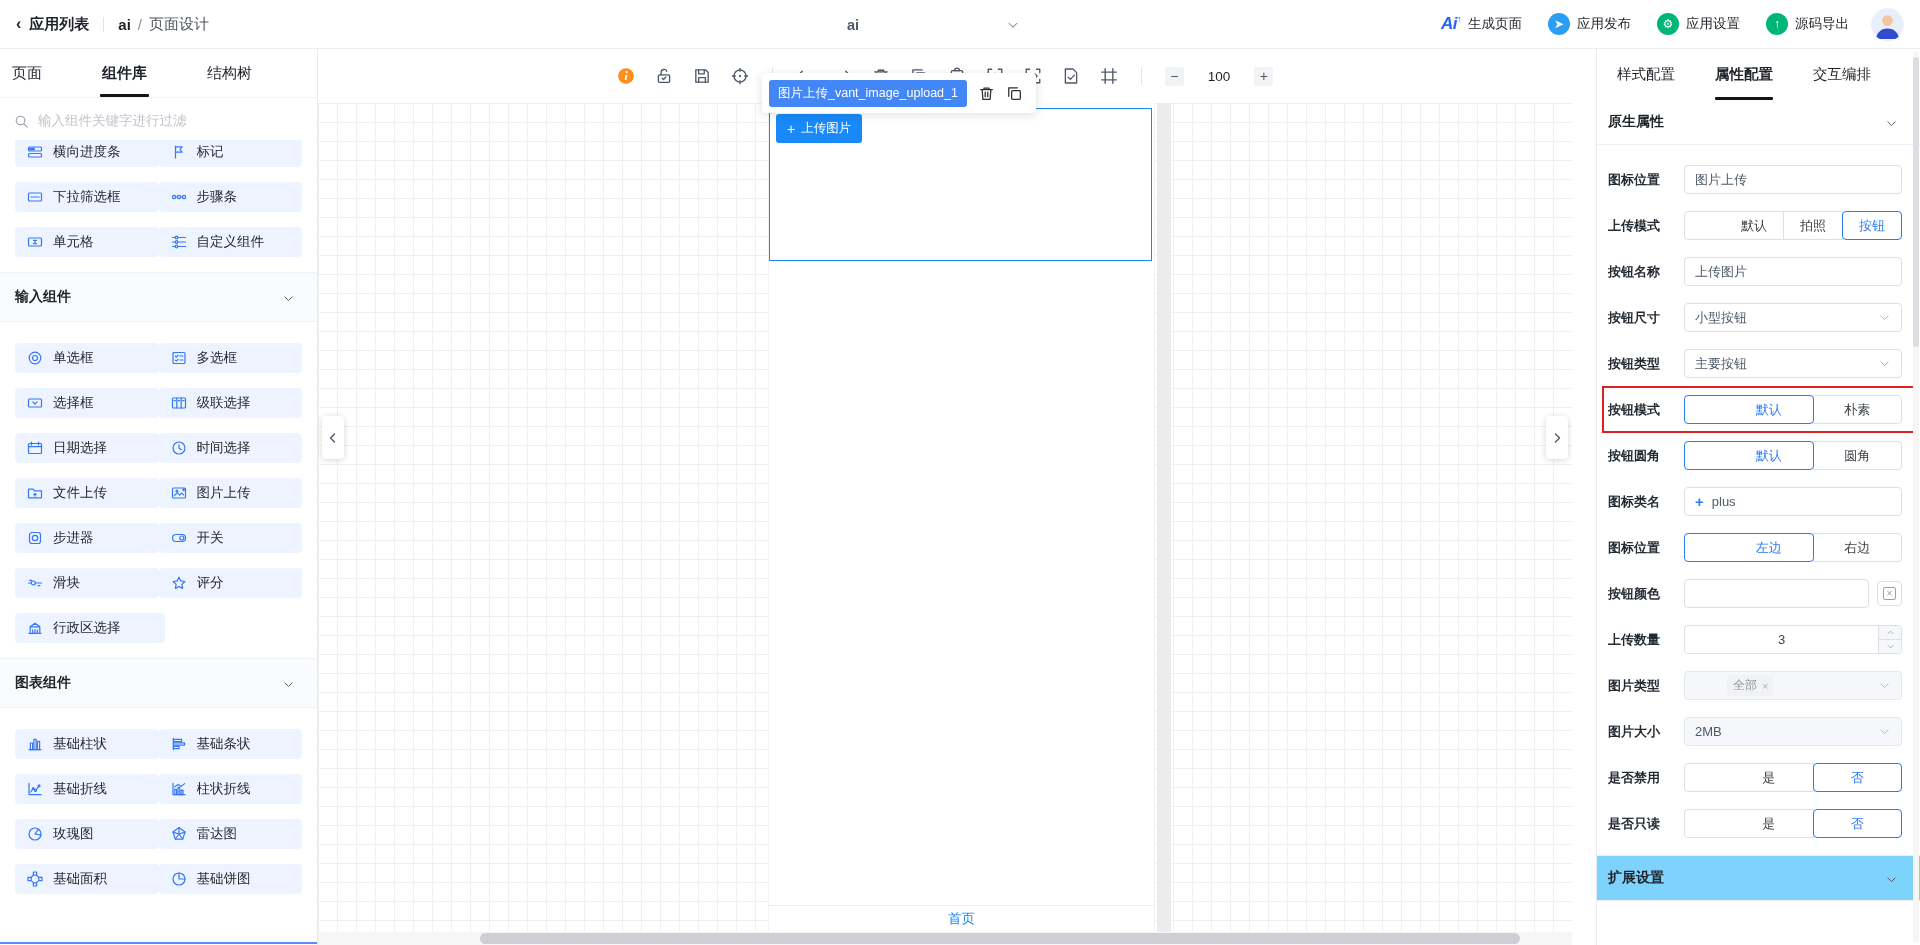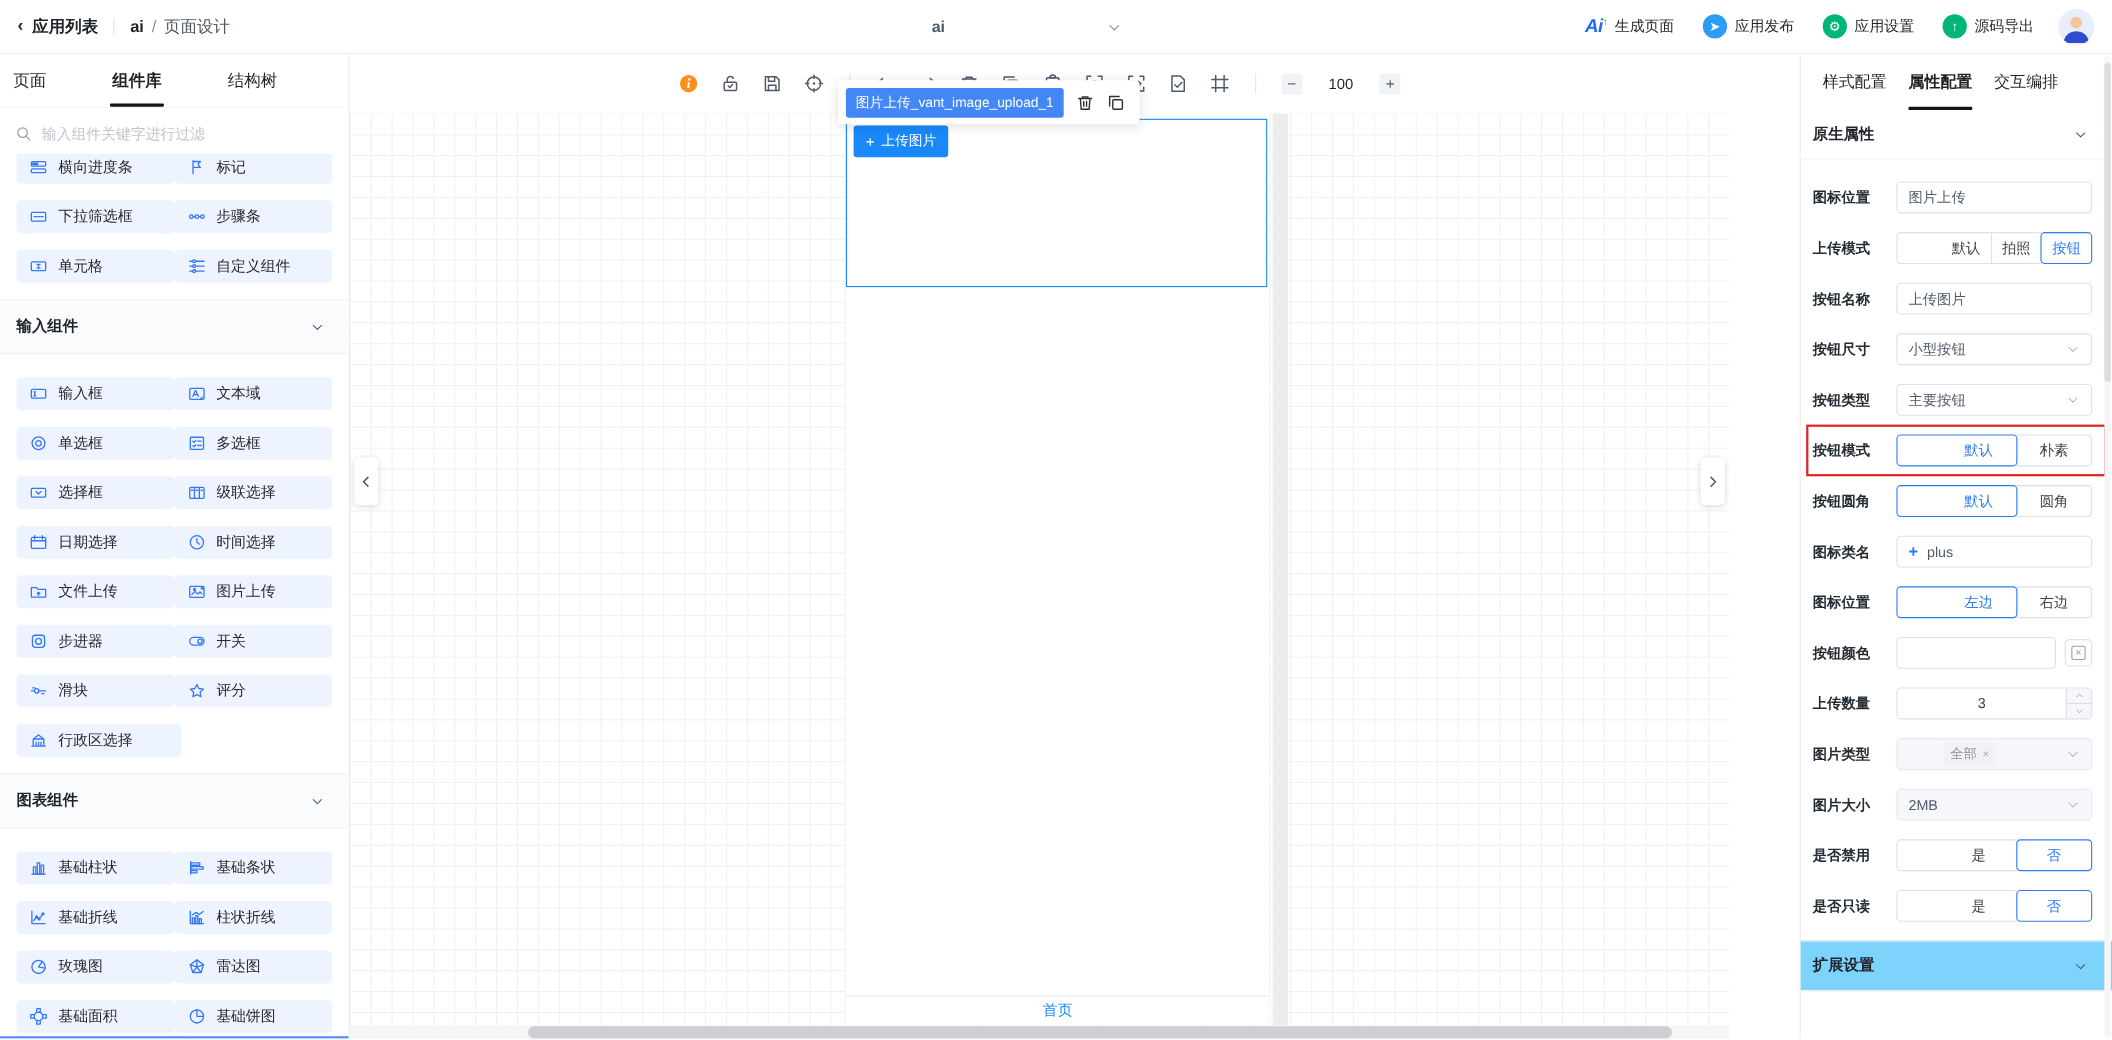--- a/index.html
+++ b/index.html
@@ -35,21 +35,21 @@
   .lp-tabs { height:49px; display:flex; align-items:center; padding:0 12px; gap:60px;
     border-bottom:1px solid #f2f3f5; }
   .lp-tab { font-size:15px; color:#1f2329; cursor:pointer; position:relative; height:100%;
     display:flex; align-items:center; }
   .lp-tab.active { font-weight:700; }
   .lp-tab.active::after { content:""; position:absolute; left:-2px; right:-2px; bottom:0;
     height:3px; background:#141414; border-radius:1px; }
   .lp-search { margin-top:8px; height:30px; display:flex; align-items:center; padding:0 14px; gap:9px; }
   .lp-search .ic { width:15px; height:15px; color:#9aa0a8; flex:none; }
   .lp-search input { border:none; outline:none; flex:1; font-size:13.5px; color:#333;
-    font-family:Liberation Sans, sans-serif; background:transparent; }
+    font-family:Liberation Mono, monospace; background:transparent; }
   .lp-search input::placeholder { color:#c0c4cc; }
   .lp-list { margin-top:4px; }
   .lp-row { display:flex; padding:0 15px; margin-bottom:15px; }
   .lp-row.clipped { height:27px; overflow:hidden; align-items:flex-end; }
   .lp-row.clipped .lp-item { margin-top:-3px; }
   .lp-item { flex:1; height:30px; background:#eef4ff; border-radius:4px; display:flex;
     align-items:center; padding-left:12px; gap:10px; cursor:grab; min-width:0; }
   .lp-item .ic { width:16px; height:16px; color:#3477f6; flex:none; }
   .lp-item .lbl { font-size:13.5px; color:#26292e; white-space:nowrap; overflow:hidden; }
   .lp-spacer { flex:1; }
@@ -95,21 +95,21 @@
   .h-thumb { position:absolute; left:162px; width:1040px; top:1px; bottom:1px;
     background:#cfcfd3; border-radius:6px; }
   .collapse { position:absolute; width:22px; height:43px; background:#fff; border-radius:4px;
     box-shadow:0 1px 6px rgba(0,0,0,.16); display:flex; align-items:center; justify-content:center;
     color:#4e5969; z-index:6; cursor:pointer; font-size:14px; }
   .collapse svg { width:12px; height:12px; }
   .collapse.l { left:4px; top:367px; }
   .collapse.r { right:4px; top:367px; }
 
   
-  .right-panel { position:absolute; right:0; top:49px; bottom:0; width:284px; background:#fff;
+  .right-panel { position:absolute; right:0; top:49px; bottom:0; width:324px; background:#fff;
     border-left:1px solid #e8eaee; z-index:10; }
   .rp-tabs { height:51px; display:flex; align-items:center; justify-content:space-between;
     padding:0 49px 0 20px; }
   .rp-tab { font-size:14.5px; color:#1f2329; cursor:pointer; position:relative; height:100%;
     display:flex; align-items:center; }
   .rp-tab.active { font-weight:700; }
   .rp-tab.active::after { content:""; position:absolute; left:0; right:0; bottom:0; height:3px;
     background:#141414; border-radius:1px; }
   .rp-sec { height:45px; border-bottom:1px solid #f0f1f3; display:flex; align-items:center;
     justify-content:space-between; padding:0 22px 0 11px; cursor:pointer; }
@@ -274,36 +274,20 @@
         </div>
         <div class="lp-section">
           <span class="ttl">输入组件</span>
           <span class="sec-chev"><svg viewBox="0 0 16 16" fill="none" stroke="currentColor" stroke-width="1.2" stroke-linecap="round" stroke-linejoin="round">
               <path d="M3.5 6l4.5 4.5L12.5 6"></path>
             </svg></span>
         </div>
         <div class="lp-row">
           <div class="lp-item">
             <span class="ic"><svg viewBox="0 0 16 16" fill="none" stroke="currentColor" stroke-width="1.2" stroke-linecap="round" stroke-linejoin="round">
-                <rect x="1.5" y="4" width="13" height="8" rx="1"></rect>
-                <path d="M4.6 6.2v3.6M3.8 6.2h1.6M3.8 9.8h1.6"></path>
-              </svg></span>
-            <span class="lbl">输入框</span>
-          </div>
-          <div class="lp-item">
-            <span class="ic"><svg viewBox="0 0 16 16" fill="none" stroke="currentColor" stroke-width="1.2" stroke-linecap="round" stroke-linejoin="round">
-                <rect x="1.5" y="3" width="13" height="10" rx="1"></rect>
-                <path d="M4.3 10.3L6.8 5l2.5 5.3M5.1 8.8h3.4M12.9 11.2l-1.7 1.7"></path>
-              </svg></span>
-            <span class="lbl">文本域</span>
-          </div>
-        </div>
-        <div class="lp-row">
-          <div class="lp-item">
-            <span class="ic"><svg viewBox="0 0 16 16" fill="none" stroke="currentColor" stroke-width="1.2" stroke-linecap="round" stroke-linejoin="round">
                 <circle cx="8" cy="8" r="5.8"></circle>
                 <circle cx="8" cy="8" r="2.5"></circle>
               </svg></span>
             <span class="lbl">单选框</span>
           </div>
           <div class="lp-item">
             <span class="ic"><svg viewBox="0 0 16 16" fill="none" stroke="currentColor" stroke-width="1.2" stroke-linecap="round" stroke-linejoin="round">
                 <rect x="2" y="2.5" width="12" height="11" rx="1"></rect>
                 <path d="M4.3 6.1l1 1L7 5.3M8.8 6h3.2M4.3 10.1l1 1L7 9.3M8.8 10h3.2"></path>
               </svg></span>

